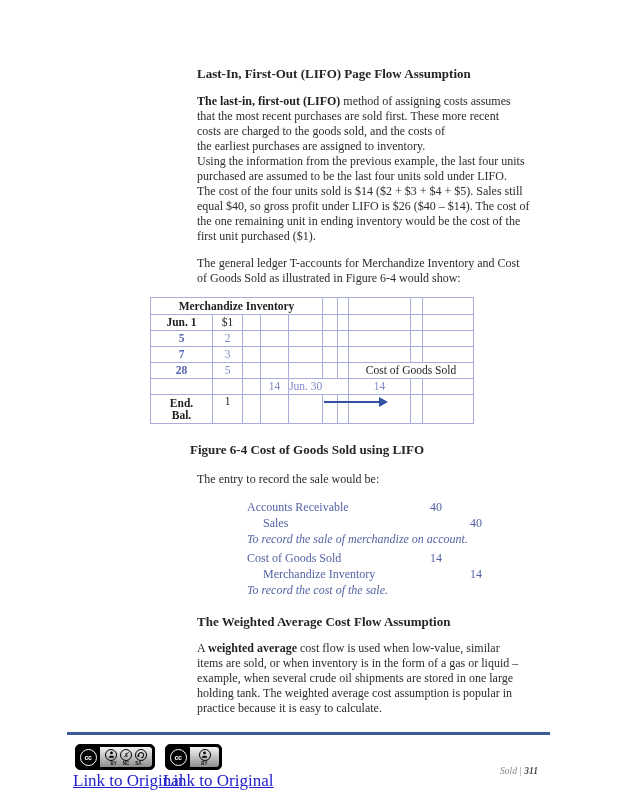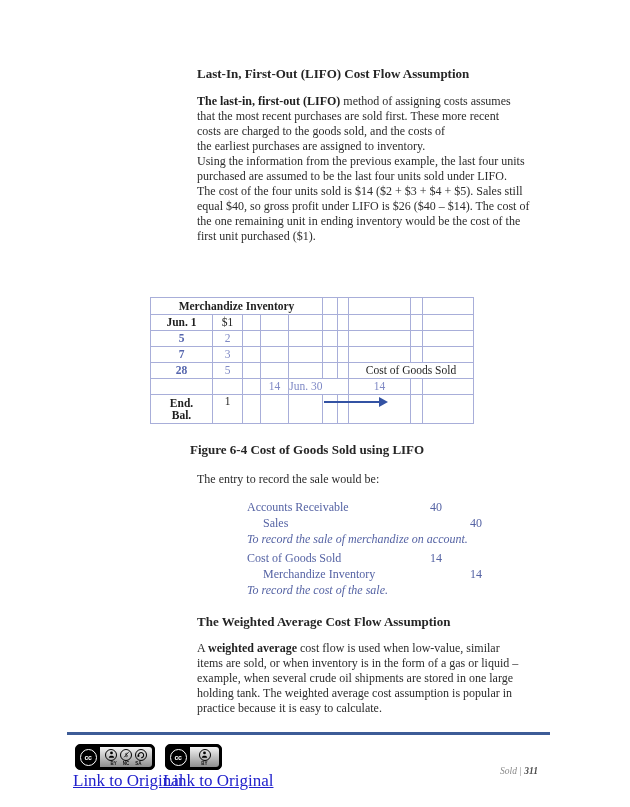--- a/index.html
+++ b/index.html
@@ -66,33 +66,35 @@
     font-size:4.5px;font-weight:bold;color:#111;line-height:5px;}
   .cc-link{position:absolute;top:771px;font-size:17px;color:#2121cc;text-decoration:underline;}
   .pagenum{position:absolute;left:500px;top:766px;font-size:9.5px;font-style:italic;color:#8a8a8a;}
   .pagenum b{color:#4d4d4d;}
 </style>
 </head>
 <body>
 
 <div class="page">
 
-  <div class="abs heading" style="left:197px;top:66px;">Last-In, First-Out (LIFO) Cost Flow Assumption</div>
+  <div class="abs heading" style="left:197px;top:66px;">Last-In, First-Out (LIFO) Page Flow Assumption</div>
 
   <div class="abs body-text" style="left:197px;top:94px;"><b>The last-in, first-out (LIFO)</b><span> method of assigning costs assumes
 that the most recent purchases are sold first. These more recent
 costs are charged to the goods sold, and the costs of
 the earliest purchases are assigned to inventory.
 Using the information from the previous example, the last four units
 purchased are assumed to be the last four units sold under LIFO.
 The cost of the four units sold is $14 ($2 + $3 + $4 + $5). Sales still
 equal $40, so gross profit under LIFO is $26 ($40 – $14). The cost of
 the one remaining unit in ending inventory would be the cost of the
 first unit purchased ($1).</span></div>
 
+  <div class="abs body-text" style="left:197px;top:256px;">The general ledger T-accounts for Merchandize Inventory and Cost
+of Goods Sold as illustrated in Figure 6-4 would show:</div>
 
   <table class="taccount">
     <colgroup>
       <col style="width:62px">
         <col style="width:30px">
         <col style="width:18px">
         <col style="width:28px">
       <col style="width:34px">
         <col style="width:15px">
         <col style="width:11px">
@@ -153,21 +155,21 @@
       <td class="e"></td>
           <td class="e"></td>
       <td class="e"></td>
       <td colspan="3" class="cogs-title">Cost of Goods Sold</td>
     </tr>
     <tr>
       <td class="e"></td>
           <td class="e"></td>
       <td class="e"></td>
       <td class="val">14</td>
-      <td class="val" style="border-right:hidden;text-align:right;">Jun. 30</td>
+      <td class="val" style="border-right:hidden;">Jun. 30</td>
       <td colspan="2" class="hidlr"></td>
       <td class="cogs14 hidl">14</td>
       <td class="e"></td>
           <td class="e"></td>
     </tr>
     <tr class="tall">
       <td class="endbal">End.
 Bal.</td>
       <td class="blk" style="vertical-align:top;">1</td>
       <td class="e"></td>

